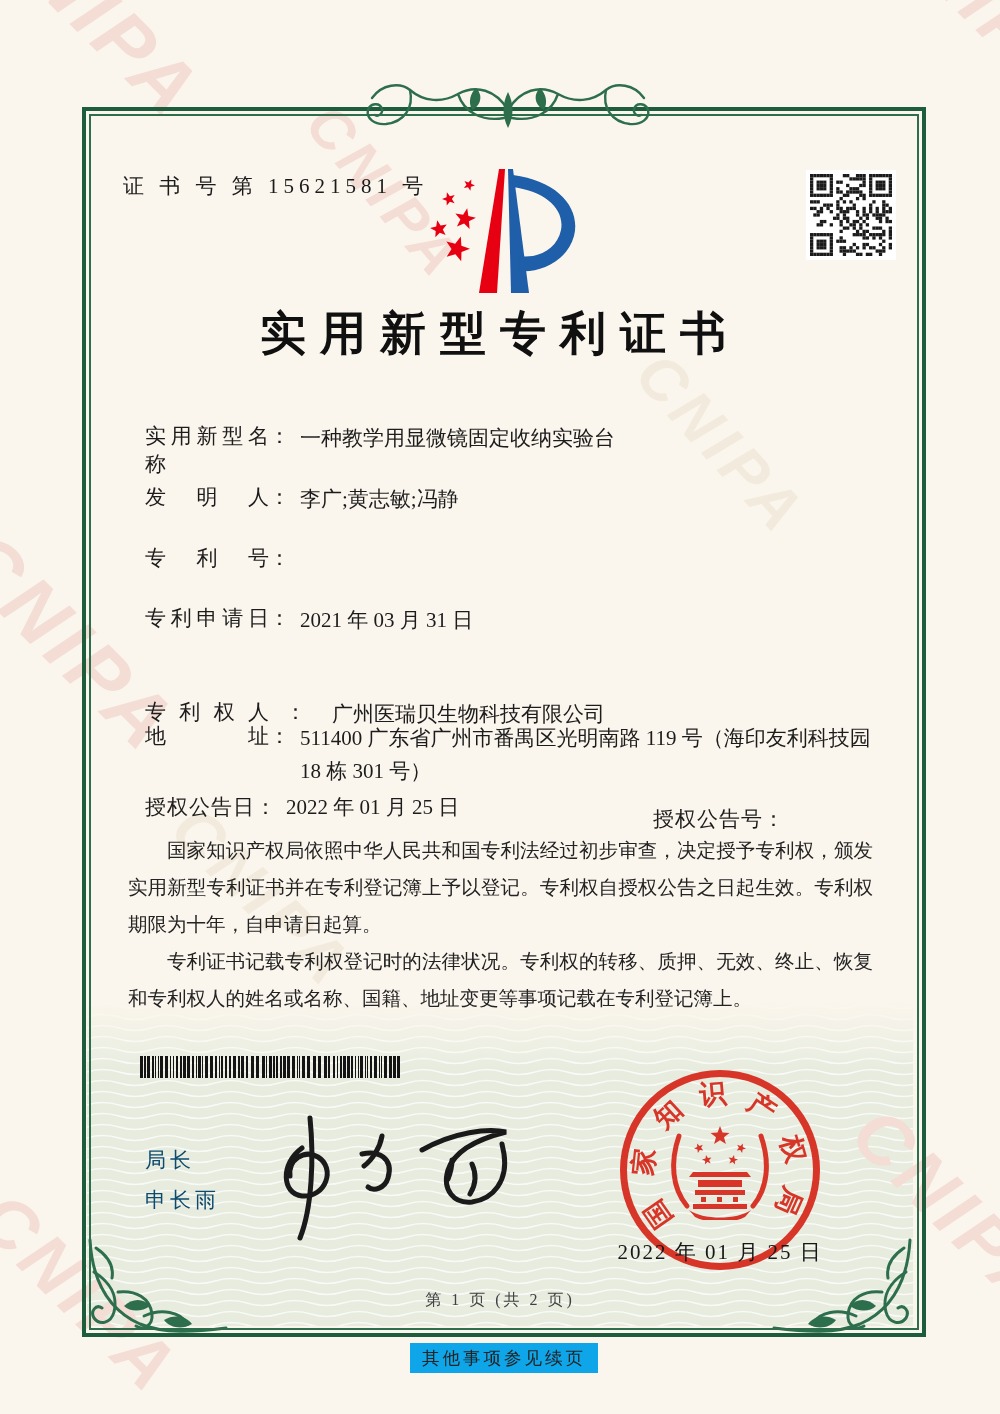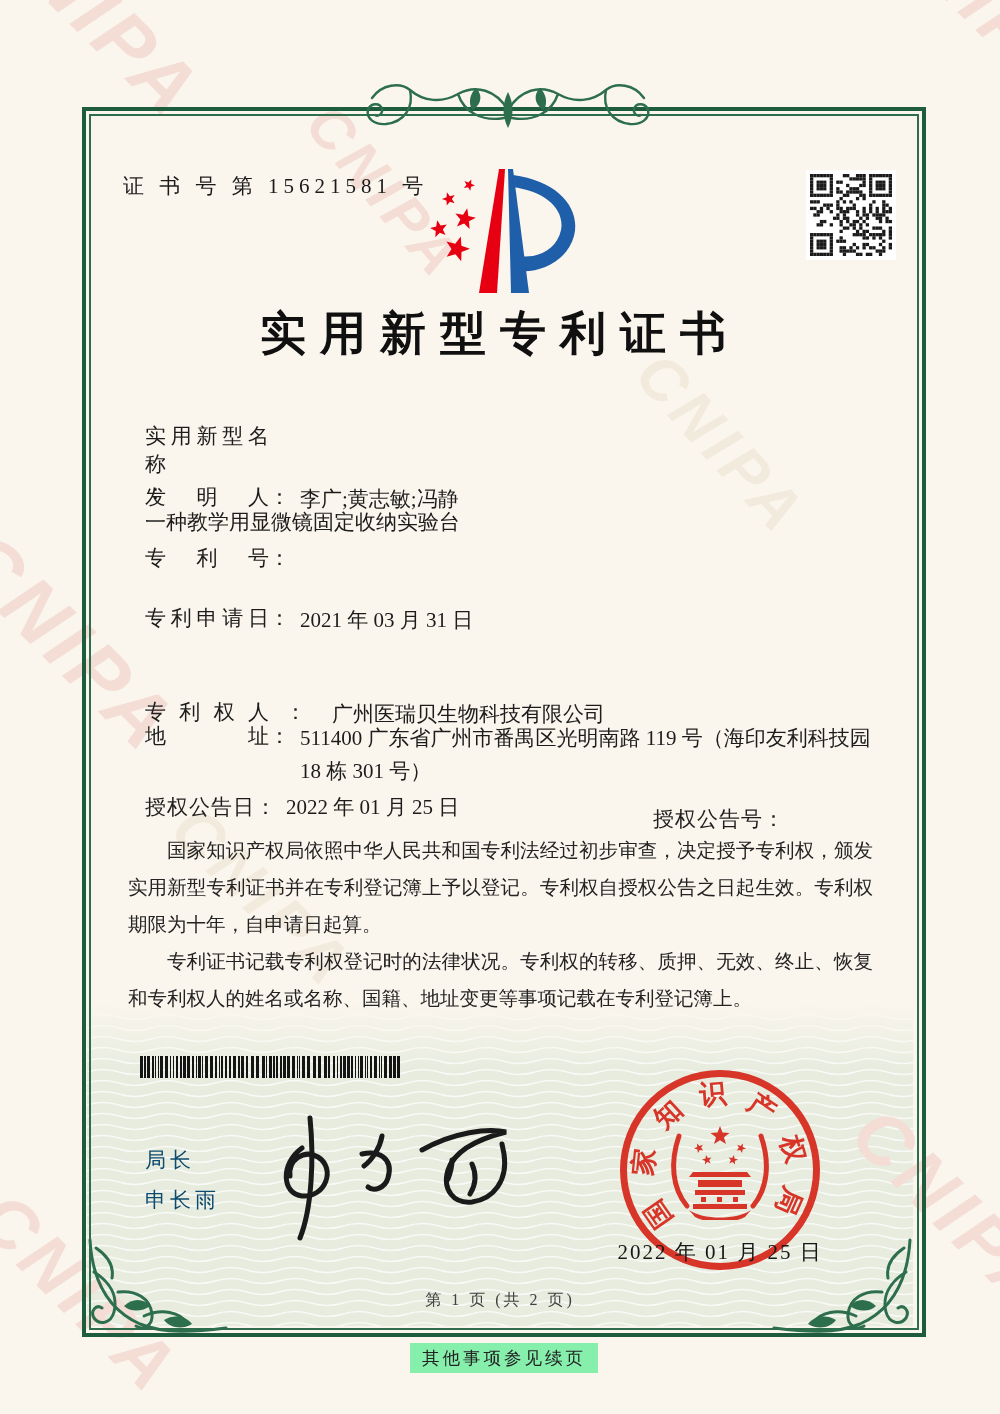--- a/index.html
+++ b/index.html
@@ -56,21 +56,21 @@
   .seal-char{position:absolute;font-size:27px;font-weight:bold;color:#d7281c;
       font-family:"Liberation Sans","DejaVu Sans",sans-serif;width:28px;height:28px;
       text-align:center;line-height:28px;}
   .seal-emblem{position:absolute;left:45px;top:40px;}
   .seal-date{position:absolute;left:600px;top:1238px;width:240px;text-align:center;z-index:8;
       font-size:21px;letter-spacing:2px;color:#161616;}
 
   .page-info{position:absolute;left:0;top:1290px;width:100%;text-align:center;
       font-size:16px;letter-spacing:3px;color:#404040;z-index:6;}
   .footer-note{position:absolute;left:0;top:1346px;width:100%;text-align:center;z-index:6;}
-  .footer-note span{background:#86efac;padding:5px 12px;font-size:17.5px;letter-spacing:3px;color:#222;margin-left:8px;}
+  .footer-note span{background:#0ea5e9;padding:5px 12px;font-size:17.5px;letter-spacing:3px;color:#222;margin-left:8px;}
 </style>
 </head>
 <body>
 
 <div class="page">
 
   <div class="wm pink" style="left:-40px;top:-35px;font-size:78px;">CNIPA</div>
   <div class="wm pink" style="left:858px;top:-40px;font-size:70px;">CNIPA</div>
   <div class="wm pink" style="left:282px;top:158px;font-size:58px;transform:rotate(50deg);">CNIPA</div>
   <div class="wm beige" style="left:612px;top:408px;font-size:62px;transform:rotate(48deg);">CNIPA</div>
@@ -452,21 +452,21 @@
         <rect x="10" y="24" width="1" height="1" fill="#1a1a1a"></rect>
         <rect x="14" y="24" width="1" height="1" fill="#1a1a1a"></rect>
         <rect x="15" y="24" width="1" height="1" fill="#1a1a1a"></rect>
         <rect x="17" y="24" width="1" height="1" fill="#1a1a1a"></rect>
         <rect x="18" y="24" width="1" height="1" fill="#1a1a1a"></rect>
         <rect x="21" y="24" width="1" height="1" fill="#1a1a1a"></rect>
       </svg>
 
     <div class="title">实用新型专利证书</div>
 
-    <div class="field" style="top:422px;flex-direction:column;">
+    <div class="field" style="top:422px;">
       <span class="f-label">实用新型名称</span>
       <span class="f-colon">：</span>
       <span class="f-value">一种教学用显微镜固定收纳实验台</span>
     </div>
     <div class="field" style="top:483px;">
       <span class="f-label">发明人</span>
       <span class="f-colon">：</span>
       <span class="f-value">李广;黄志敏;冯静</span>
     </div>
     <div class="field" style="top:544px;">

